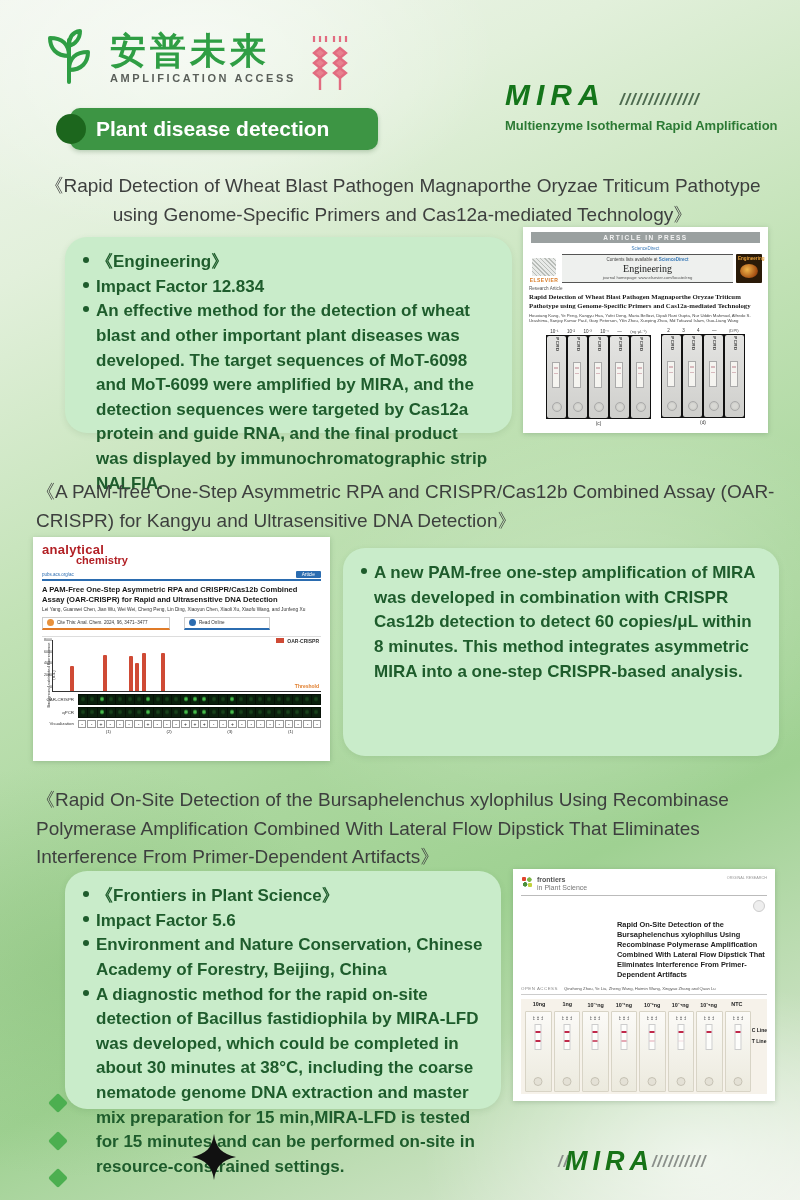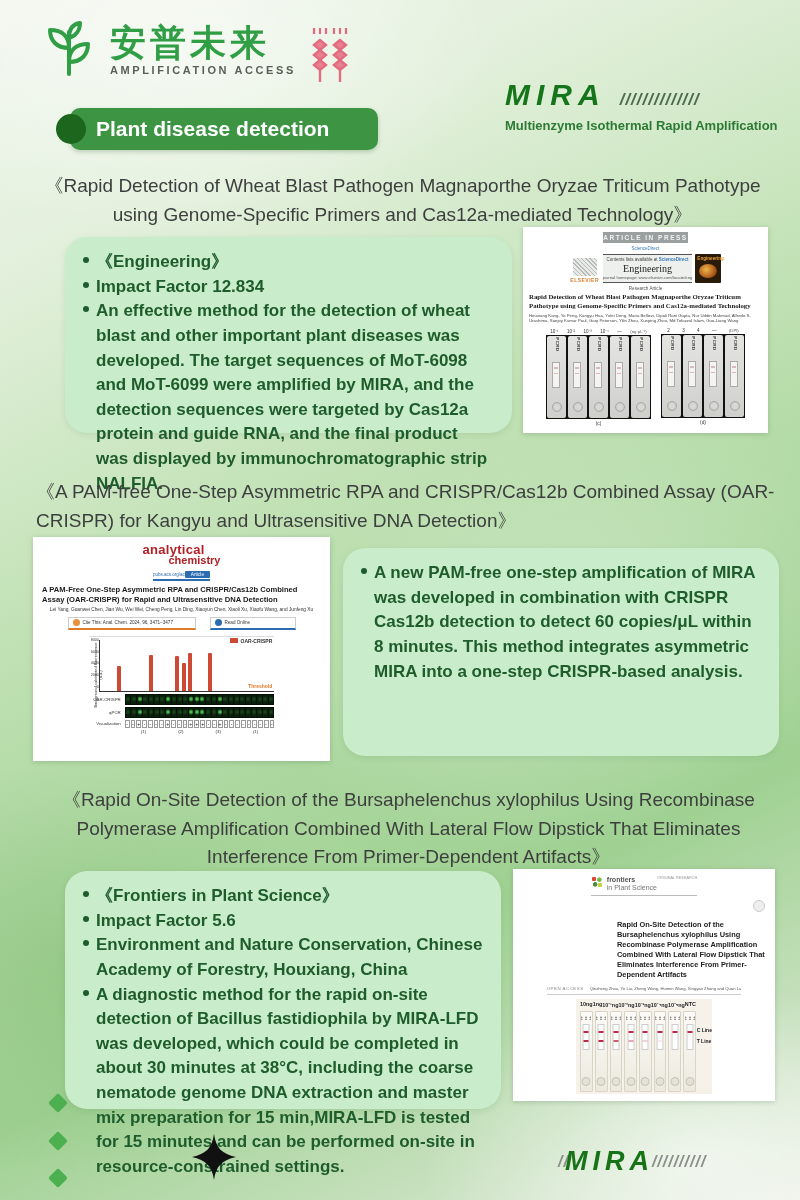--- a/index.html
+++ b/index.html
@@ -8,41 +8,41 @@
   .page { position:relative; width:800px; height:1200px; overflow:hidden;
     background:linear-gradient(155deg,#f1f6ee 0%, #e2f0db 18%, #c2e2b6 40%, #abd79e 58%, #9fd192 72%, #c6e0bd 88%, #e9efe4 100%);
   }
   .blob { position:absolute; border-radius:50%; pointer-events:none; }
   .b1 { left:-120px; top:-140px; width:620px; height:380px; background:radial-gradient(ellipse at center, rgba(255,255,255,.55), rgba(255,255,255,0) 70%); }
   .b2 { left:260px; top:420px; width:640px; height:420px; background:radial-gradient(ellipse at center, rgba(255,255,255,.28), rgba(255,255,255,0) 70%); transform:rotate(-18deg); }
   .b3 { left:-200px; top:760px; width:560px; height:420px; background:radial-gradient(ellipse at center, rgba(120,180,105,.35), rgba(255,255,255,0) 70%); }
   .b4 { left:420px; top:980px; width:560px; height:360px; background:radial-gradient(ellipse at center, rgba(255,255,255,.6), rgba(255,255,255,0) 70%); }
 
   
-  .brand { position:absolute; left:38px; top:18px; display:flex; align-items:flex-start; gap:10px; }
+  .brand { position:absolute; left:38px; top:26px; display:flex; align-items:flex-start; gap:10px; }
   .brand-text { display:flex; flex-direction:column; margin-top:6px; }
   .brand-cn { font-size:36px; font-weight:700; color:#2f9e44; letter-spacing:4px; line-height:1.05; }
   .brand-en { font-size:11px; font-weight:700; color:#5a5f5a; letter-spacing:2.6px; margin-top:2px; }
   .mira-head { position:absolute; left:505px; top:78px; width:285px; }
   .mira-row { display:flex; align-items:baseline; gap:14px; }
   .mira-big { font-size:30px; font-weight:900; font-style:italic; color:#14751a; letter-spacing:6px; }
   .mira-slashes { font-size:17px; font-weight:700; font-style:italic; color:#4e6b50; letter-spacing:1px; }
   .mira-sub { font-size:13px; font-weight:700; color:#2c7a34; margin-top:6px; white-space:nowrap; }
   .section-bar { position:absolute; left:70px; top:108px; width:308px; height:42px; background:#3d9544; border-radius:10px;
     display:flex; align-items:center; padding-left:26px; box-shadow:0 2px 4px rgba(40,90,40,.25); }
   .section-dot { position:absolute; left:-14px; top:6px; width:30px; height:30px; border-radius:50%; background:#1c661d; }
   .section-label { color:#fff; font-size:21px; font-weight:700; }
 
   
   .paper-title { position:absolute; color:#3d3f3e; font-size:19px; line-height:1.5; font-weight:400; }
   .green-box { position:absolute; background:#c9ecca; border-radius:22px; padding:13px 18px 12px 14px; box-shadow:0 2px 6px rgba(60,110,60,.12); }
   .green-box ul { list-style:none; }
   .green-box li { position:relative; padding-left:17px; color:#1e5c2c; font-weight:700; font-size:17px; line-height:1.45; }
   .green-box li::before { content:""; position:absolute; left:4px; top:7px; width:6px; height:6px; border-radius:50%; background:#1e5c2c; }
-  .thumb { position:absolute; background:#fff; box-shadow:0 1px 5px rgba(50,90,50,.25); overflow:hidden;align-items:center; }
+  .thumb { position:absolute; background:#fff; box-shadow:0 1px 5px rgba(50,90,50,.25); overflow:hidden; }
 
   
   .t1 { left:523px; top:227px; width:245px; height:206px; padding:5px 6px; display:flex; flex-direction:column; }
   .t1-banner { background:#9aa0a0; color:#f2f2f2; font-size:6.5px; font-weight:700; letter-spacing:1.5px; text-align:center; padding:2px 0; margin:0 2px; }
   .t1-sd { color:#3a7ab8; font-size:4.5px; text-align:center; margin-top:3px; }
   .t1-head { display:flex; gap:3px; margin-top:3px; align-items:stretch; }
   .t1-els { width:30px; display:flex; flex-direction:column; align-items:center; justify-content:flex-end; }
   .t1-els-art { width:24px; height:18px; background:repeating-linear-gradient(45deg,#b9bdb9 0 1px,#e8eae8 1px 3px); border-radius:2px; }
   .t1-els-name { color:#d87d2a; font-size:5px; font-weight:700; letter-spacing:.5px; margin-top:1px; }
   .t1-mid { flex:1; background:#eef0ee; border-top:1px solid #555; border-bottom:1px solid #555; text-align:center; padding:2px 0; }
@@ -65,21 +65,21 @@
   .cassette .pcrd { position:absolute; top:6px; left:50%; transform:translateX(-50%) rotate(90deg); font-size:4.4px; font-weight:700; color:#333; letter-spacing:.5px; }
   .cassette .cwin { position:absolute; left:5px; top:26px; width:8px; height:26px; background:#f5f4f0; border:0.5px solid #aaa; }
   .cassette .cwin i { display:block; height:1.5px; margin:4px 1px 0; background:#c08a96; opacity:.55; }
   .cassette .cwell { position:absolute; left:50%; bottom:6px; transform:translateX(-50%); width:10px; height:10px; border-radius:50%; background:radial-gradient(circle,#d8d8d4 40%,#bdbdb8); border:0.5px solid #aaa; }
   .scap { font-size:4.8px; color:#333; margin-top:2px; }
 
   
   .t2 { left:33px; top:537px; width:297px; height:224px; padding:7px 9px; display:flex; flex-direction:column; }
   .t2-logo { color:#b22025; font-weight:800; line-height:.9; }
   .t2-logo .l1 { font-size:13px; letter-spacing:.3px; }
-  .t2-logo .l2 { font-size:11px; margin-left:26px; }
+  .t2-logo .l2 { font-size:11px; margin-left:34px; }
   .t2-bar { display:flex; justify-content:space-between; align-items:center; margin-top:5px; border-bottom:2px solid #2b6cb0; padding-bottom:1px; }
   .t2-url { font-size:4.5px; color:#2b6cb0; }
   .t2-badge { background:#2b6cb0; color:#fff; font-size:4.8px; padding:1px 6px; border-radius:1px; }
   .t2-title { font-size:7.6px; font-weight:700; color:#1a1a1a; line-height:1.35; margin-top:4px; }
   .t2-authors { font-size:4.8px; color:#333; line-height:1.4; margin-top:2px; }
   .t2-links { display:flex; gap:14px; margin-top:3px; }
   .t2-cite, .t2-read { display:flex; align-items:center; gap:3px; font-size:4.6px; color:#333; padding:1.5px 4px; border:0.5px solid #ccc; border-bottom:2px solid #e07b28; width:128px; }
   .t2-read { border-bottom-color:#2b6cb0; width:86px; }
   .t2-cdot { width:7px; height:7px; border-radius:50%; background:#e8913c; display:inline-block; }
   .t2-rdot { width:7px; height:7px; border-radius:50%; background:#2b6cb0; display:inline-block; }
@@ -131,21 +131,21 @@
   .lfd .cl { position:absolute; top:6px; left:0; right:0; height:1.6px; background:#c0294a; }
   .lfd .tl { position:absolute; top:15px; left:0; right:0; height:1.6px; background:#c0294a; }
   .lfd .well { position:absolute; bottom:5px; left:50%; transform:translateX(-50%); width:9px; height:9px; border-radius:50%; background:#e4e1d6; border:0.5px solid #c6c2b4; }
   .t3-linelbls { position:absolute; right:0px; top:26px; font-size:5px; font-weight:700; color:#222; line-height:2.1; }
 
   
   .pt1 { left:30px; top:172px; width:745px; text-align:center; }
   .gb1 { left:65px; top:237px; width:447px; height:196px; }
   .pt2 { left:36px; top:478px; width:740px; text-align:left; }
   .gb2 { left:343px; top:548px; width:436px; height:208px; }
-  .pt3 { left:36px; top:786px; width:745px; text-align:center; }
+  .pt3 { left:36px; top:786px; width:745px; text-align:left; }
   .gb3 { left:65px; top:871px; width:436px; height:238px; }
 
   
   .diamond { position:absolute; width:14px; height:14px; background:#4caf50; transform:rotate(45deg); border-radius:2px; }
   .d1 { left:51px; top:1096px; } .d2 { left:51px; top:1134px; } .d3 { left:51px; top:1171px; }
   .sparkle { position:absolute; left:192px; top:1134px; width:44px; height:46px; }
   .mira-foot { position:absolute; left:558px; top:1146px; display:flex; align-items:center; }
   .mira-foot .slash-l { font-size:16px; font-weight:700; font-style:italic; color:#8a8f8a; letter-spacing:1px; margin-right:-4px; }
   .mira-foot .word { font-size:27px; font-weight:900; font-style:italic; color:#177317; letter-spacing:5px; }
   .mira-foot .slash-r { font-size:16px; font-weight:700; font-style:italic; color:#8a8f8a; letter-spacing:1px; margin-left:-2px; }
@@ -621,21 +621,21 @@
       <li>A new PAM-free one-step amplification of MIRA was developed in combination with CRISPR Cas12b detection to detect 60 copies/μL within 8 minutes. This method integrates asymmetric MIRA into a one-step CRISPR-based analysis.</li>
     </ul>
   </div>
 
   <div class="paper-title pt3">《Rapid On-Site Detection of the Bursaphelenchus xylophilus Using Recombinase Polymerase Amplification Combined With Lateral Flow Dipstick That Eliminates Interference From Primer-Dependent Artifacts》</div>
 
   <div class="green-box gb3">
     <ul>
       <li>《Frontiers in Plant Science》</li>
       <li>Impact Factor 5.6</li>
-      <li>Environment and Nature Conservation, Chinese Academy of Forestry, Houxiang, China</li>
+      <li>Environment and Nature Conservation, Chinese Academy of Forestry, Beijing, China</li>
       <li>A diagnostic method for the rapid on-site detection of Bacillus fastidiophila by MIRA-LFD was developed, which could be completed in about 30 minutes at 38°C, including the coarse nematode genome DNA extraction and master mix preparation for 15 min,MIRA-LFD is tested for 15 minutes and can be performed on-site in resource-constrained settings.</li>
     </ul>
   </div>
 
   <div class="thumb t3">
     <div class="t3-head">
       <div class="t3-logo">
         <div class="t3-dots"></div>
         <div class="t3-logoname"><b>frontiers</b><br><span>in Plant Science</span></div>
       </div>

